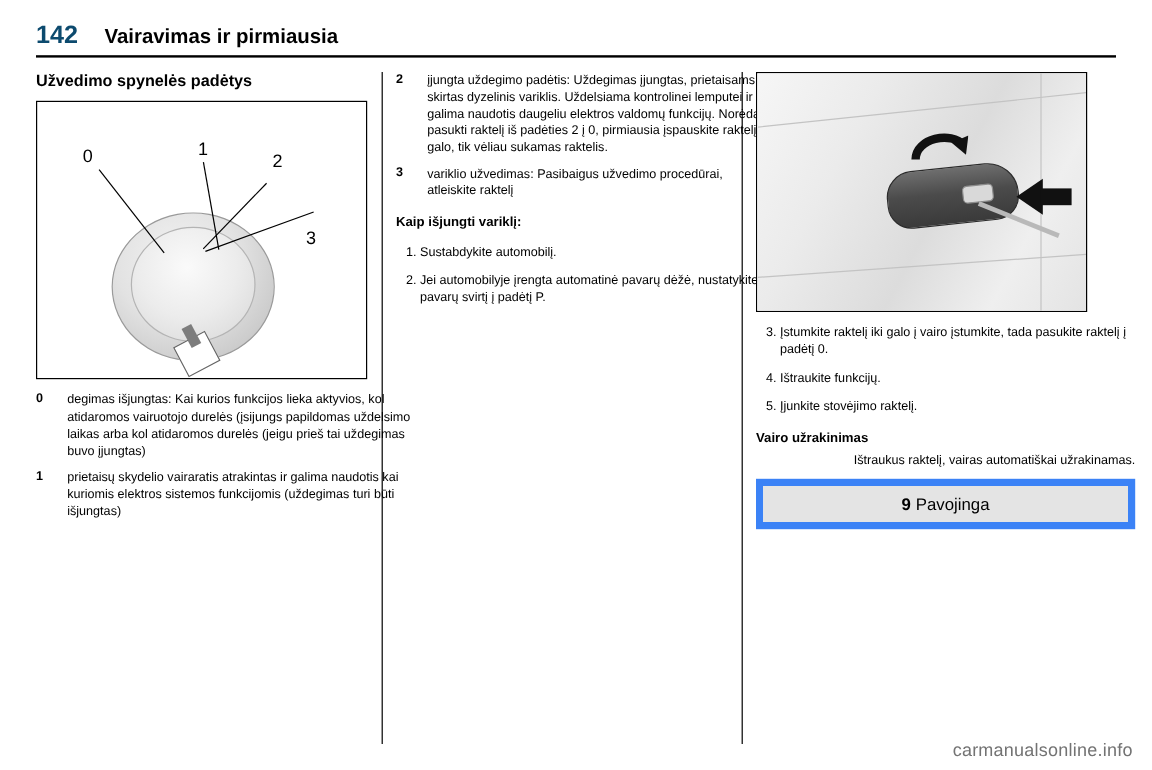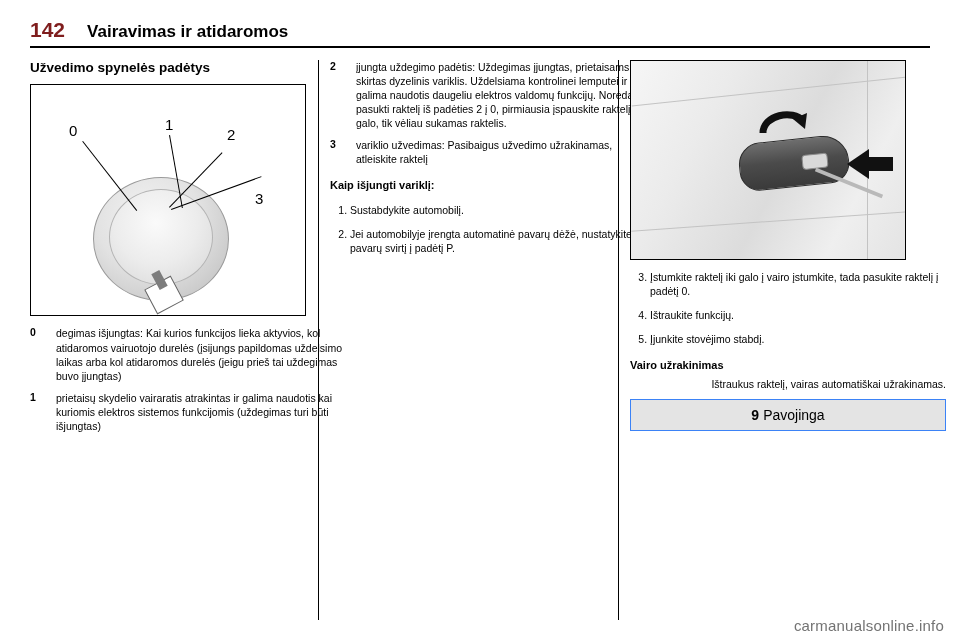--- a/index.html
+++ b/index.html
@@ -21,21 +21,21 @@
     position: absolute;
     left: 30px; top: 18px;
     width: 900px;
     display: flex;
     align-items: baseline;
     gap: 22px;
   }
   .page-num {
     font-size: 21px;
     font-weight: bold;
-    color: #7f1d1d;
+    color: #0c4a6e;
     letter-spacing: 0px;
   }
   .page-title {
     font-size: 17px;
     font-weight: bold;
     color: #000;
   }
   .header-rule {
     position: absolute;
     left: 30px; top: 46px;
@@ -199,21 +199,21 @@
   }
   .arrow-left-tail {
     position: absolute;
     left: 236px; top: 96px;
     width: 26px; height: 14px;
     background: #111;
   }
 
   
   .danger {
-    border: 1px solid #3b82f6;
+    border: 6px solid #3b82f6;
     margin-top: 4px;
   }
   .danger-head {
     background: #e4e4e4;
     text-align: center;
     padding: 6px 4px;
     font-size: 14px;
     font-weight: normal;
   }
   .danger-head .bang {
@@ -236,21 +236,21 @@
     letter-spacing: 0.2px;
   }
 </style>
 </head>
 <body>
 
 <div class="page">
 
   <div class="header">
     <span class="page-num">142</span>
-    <span class="page-title">Vairavimas ir atidaromos</span>
+    <span class="page-title">Vairavimas ir pirmiausia</span>
   </div>
   <div class="header-rule"></div>
 
   <div class="col-rule rule1"></div>
   <div class="col-rule rule2"></div>
 
   <div class="col col1">
     <h2 class="sec">Užvedimo spynelės padėtys</h2>
 
     <div class="fig-cyl">
@@ -283,21 +283,21 @@
   </div>
 
   <div class="col col2">
     <dl class="defs">
       <div class="defrow">
         <div class="defkey">2</div>
         <div class="defval">įjungta uždegimo padėtis: Uždegimas įjungtas, prietaisams skirtas dyzelinis variklis. Uždelsiama kontrolinei lemputei ir galima naudotis daugeliu elektros valdomų funkcijų. Norėdami pasukti raktelį iš padėties 2 į 0, pirmiausia įspauskite raktelį iki galo, tik vėliau sukamas raktelis.</div>
       </div>
       <div class="defrow">
         <div class="defkey">3</div>
-        <div class="defval">variklio užvedimas: Pasibaigus užvedimo užrakinamas, atleiskite raktelį</div>
+        <div class="defval">variklio užvedimas: Pasibaigus užvedimo procedūrai, atleiskite raktelį</div>
       </div>
     </dl>
 
     <h3 class="sub">Kaip išjungti variklį:</h3>
     <ol class="steps">
       <li>Sustabdykite automobilį.</li>
       <li>Jei automobilyje įrengta automatinė pavarų dėžė, nustatykite pavarų svirtį į padėtį P.</li>
     </ol>
   </div>
 
@@ -318,21 +318,21 @@
         <polygon points="46,22 34,12 48,6" fill="#111"></polygon>
       </svg>
 
       <div class="arrow-left"></div>
       <div class="arrow-left-tail"></div>
     </div>
 
     <ol class="steps start3" start="3">
       <li>Įstumkite raktelį iki galo į vairo įstumkite, tada pasukite raktelį į padėtį 0.</li>
       <li>Ištraukite funkcijų.</li>
-      <li>Įjunkite stovėjimo stabdį.</li>
+      <li>Įjunkite stovėjimo raktelį.</li>
     </ol>
 
     <h3 class="sub">Vairo užrakinimas</h3>
     <p class="body">Ištraukus raktelį, vairas automatiškai užrakinamas.</p>
 
     <div class="danger">
       <div class="danger-head">
         <span class="bang">9</span><span>Pavojinga</span>
       </div>
     </div>

